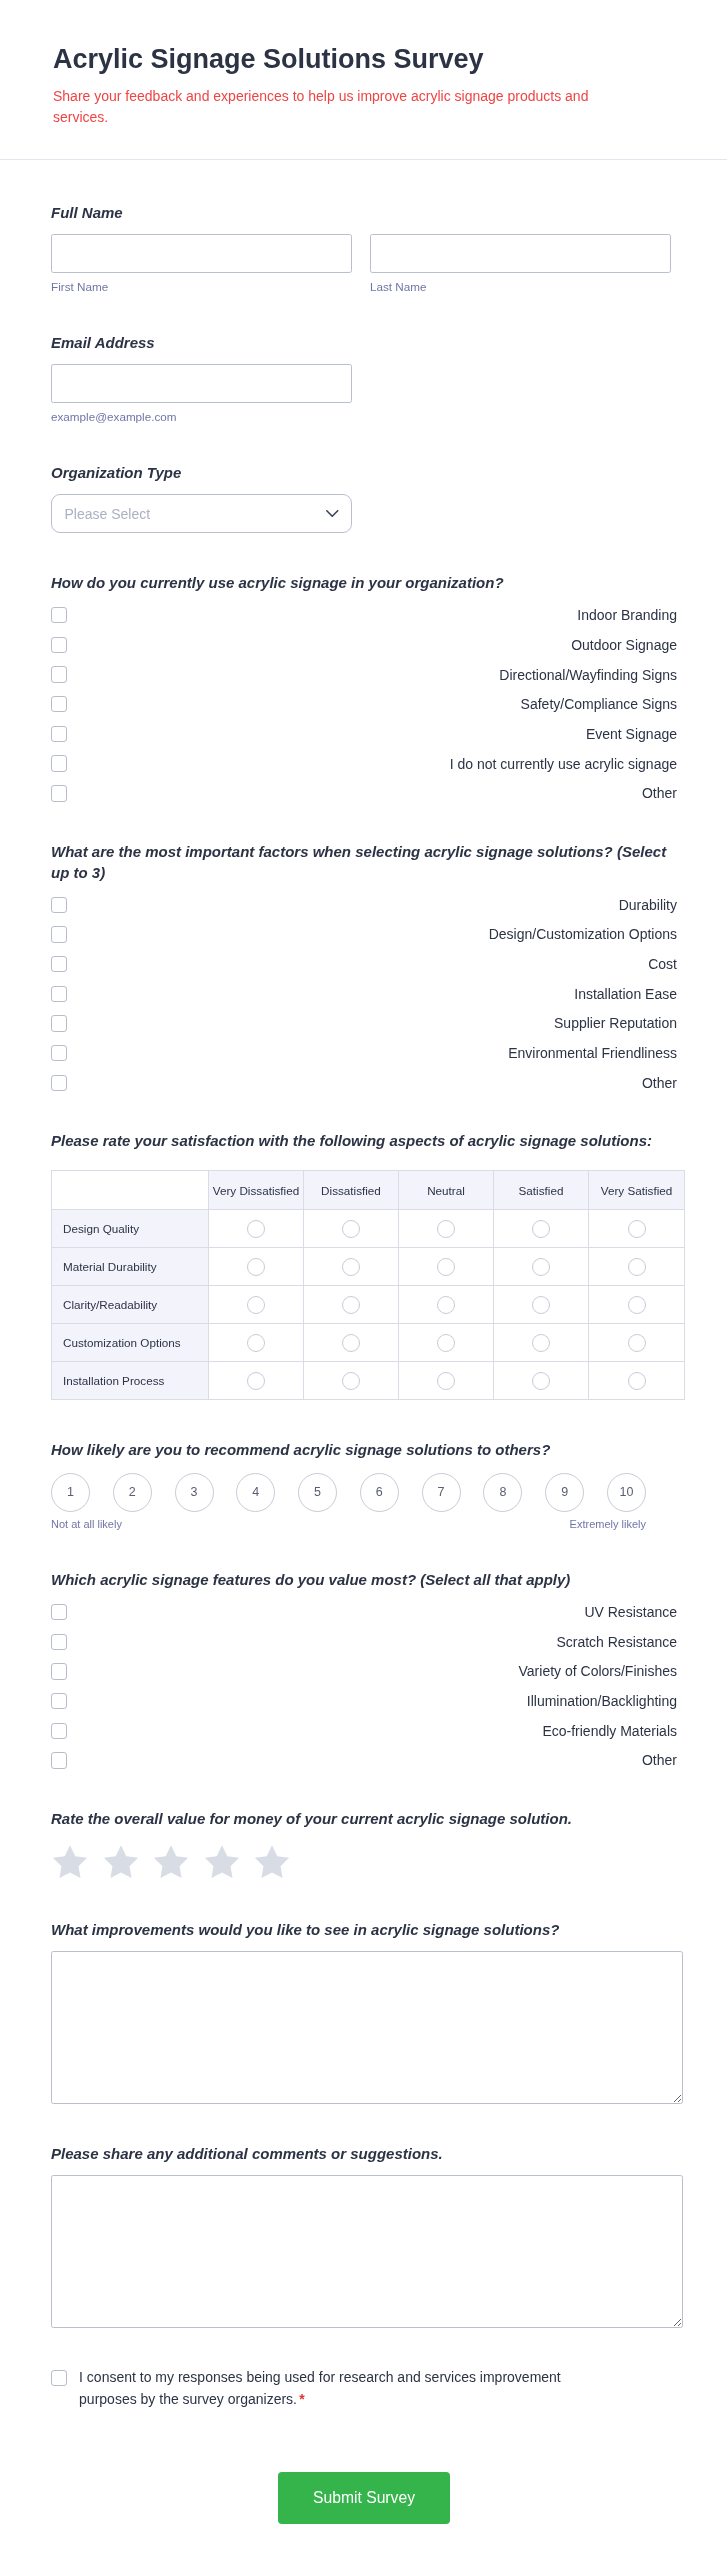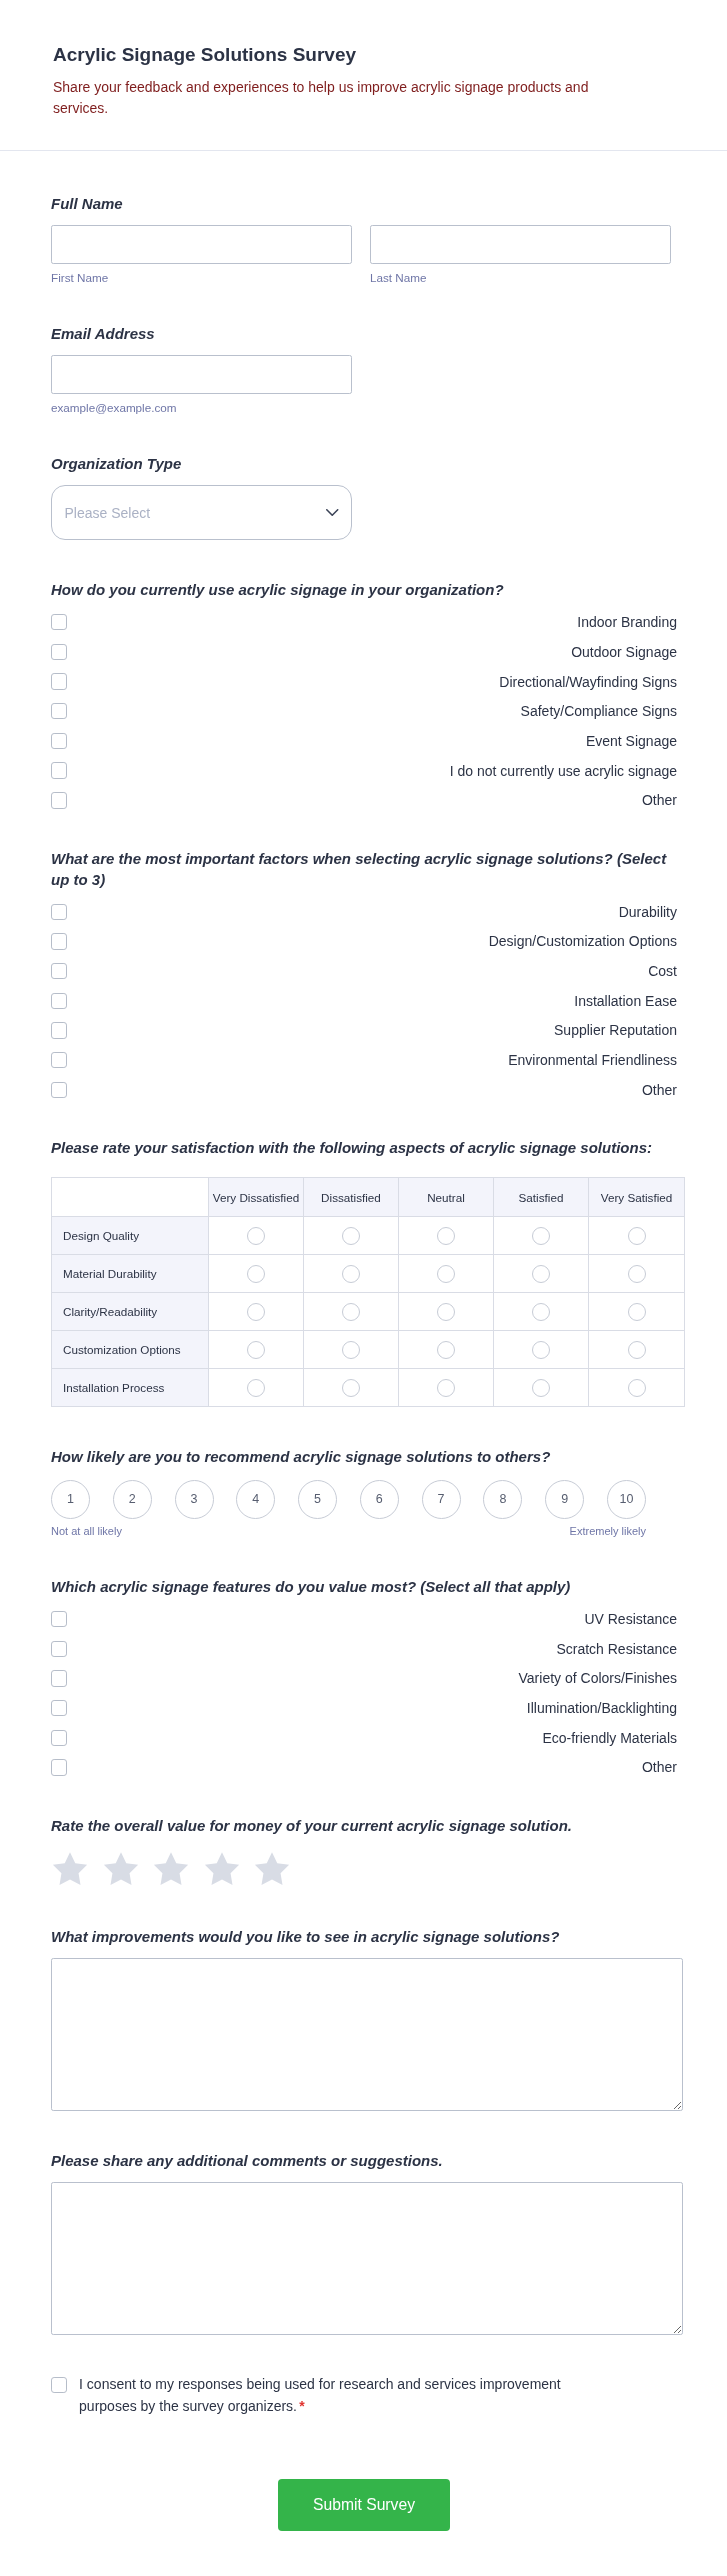--- a/index.html
+++ b/index.html
@@ -1,35 +1,35 @@
 <!DOCTYPE html>
 <html style="font-size:12.5px"><head>
 <meta charset="utf-8">
 <style>
   * { box-sizing: border-box; margin: 0; padding: 0; }
   html, body { background: #ffffff; }
   body { font-family: "Liberation Sans", sans-serif; color: #2c3345; }
   .page { width: 728px; height: 2576px; overflow: hidden; background: #ffffff; }
 
   .form-header { padding: 44px 51px 31px 53px; }
-  .form-title { font-size: 19px; font-weight: 700; color: #2c3345; margin-bottom: 11px; }
-  .form-subtitle { font-size: 14px; color: #7f1d1d; line-height: 1.5; max-width: 552px; }
+  .form-title { font-size: 27px; font-weight: 700; color: #2c3345; margin-bottom: 11px; }
+  .form-subtitle { font-size: 14px; color: #ef4444; line-height: 1.5; max-width: 552px; }
   .header-divider { border: none; border-top: 0.8px solid #e3e6ef; height: 0; }
 
   .form-body { padding: 42px 51px 0 51px; }
   .q { margin-bottom: 39px; }
   .q-label { display: block; font-size: 15px; font-weight: 600; color: #2c3345; line-height: 1.4; margin-bottom: 11px; max-width: 632px; font-style: italic; }
 
   .text-input { height: 39px; border: 0.8px solid #b9c0cd; border-radius: 2.3px; background: #fff; padding: 0 11px; font-size: 14px; color: #2c3345; outline: none; font-family: inherit; width: 100%; }
   .name-row { display: flex; gap: 18px; }
   .name-col { width: 301px; }
   .narrow { width: 301px; }
   .sublabel { font-size: 11.7px; color: #6f76a7; margin-top: 7px; }
 
-  .select-box { width: 301px; height: 55px; border: 0.8px solid #b9c0cd; border-radius: 14px; background: #fff; display: flex; align-items: center; justify-content: space-between; padding: 0 12.5px; cursor: pointer; }
+  .select-box { width: 301px; height: 39px; border: 0.8px solid #b9c0cd; border-radius: 9px; background: #fff; display: flex; align-items: center; justify-content: space-between; padding: 0 12.5px; cursor: pointer; }
   .select-placeholder { font-size: 14px; color: #aab1c4; }
   .chevron { display: flex; align-items: center; }
 
   .options { margin-top: 14px; }
   .option-row { display: flex; align-items: center; gap: 11.7px; margin-bottom: 13.3px; justify-content: space-between; }
   .option-row:last-child { margin-bottom: 0; }
   .checkbox { width: 16.4px; height: 16.4px; border: 0.8px solid #b6bdc9; border-radius: 3.1px; background: #fff; flex: none; cursor: pointer; }
   .option-label { font-size: 14px; color: #2c3345; }
 
   table.matrix { border-collapse: collapse; width: 632px; margin-top: 19px; table-layout: fixed; }

